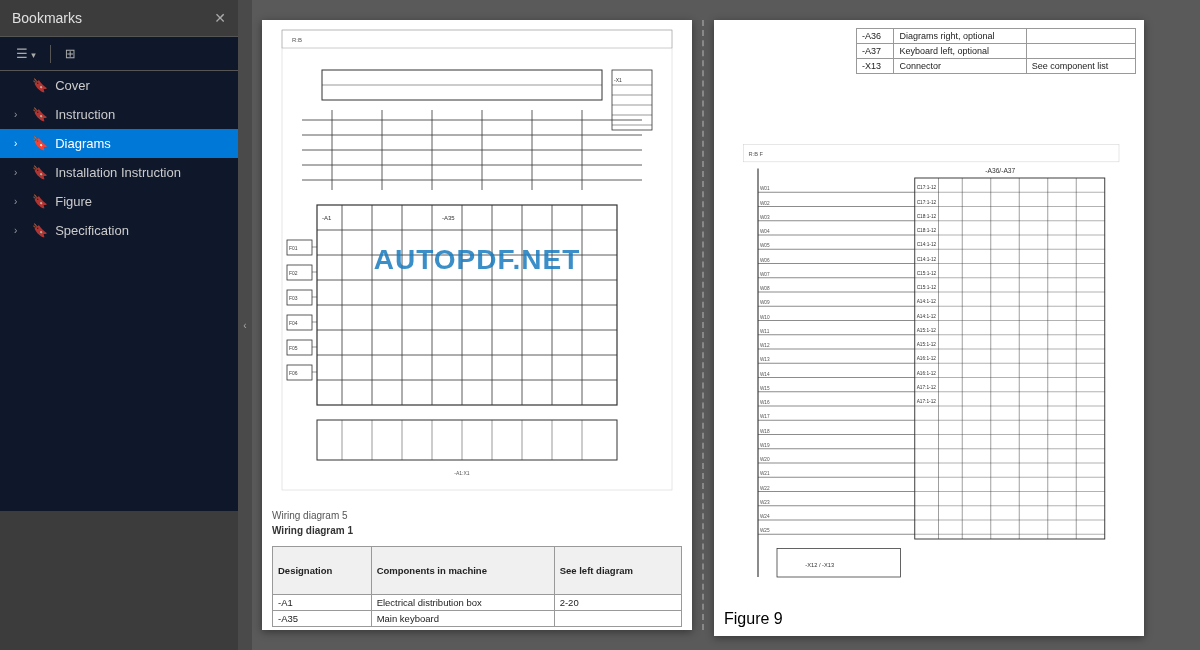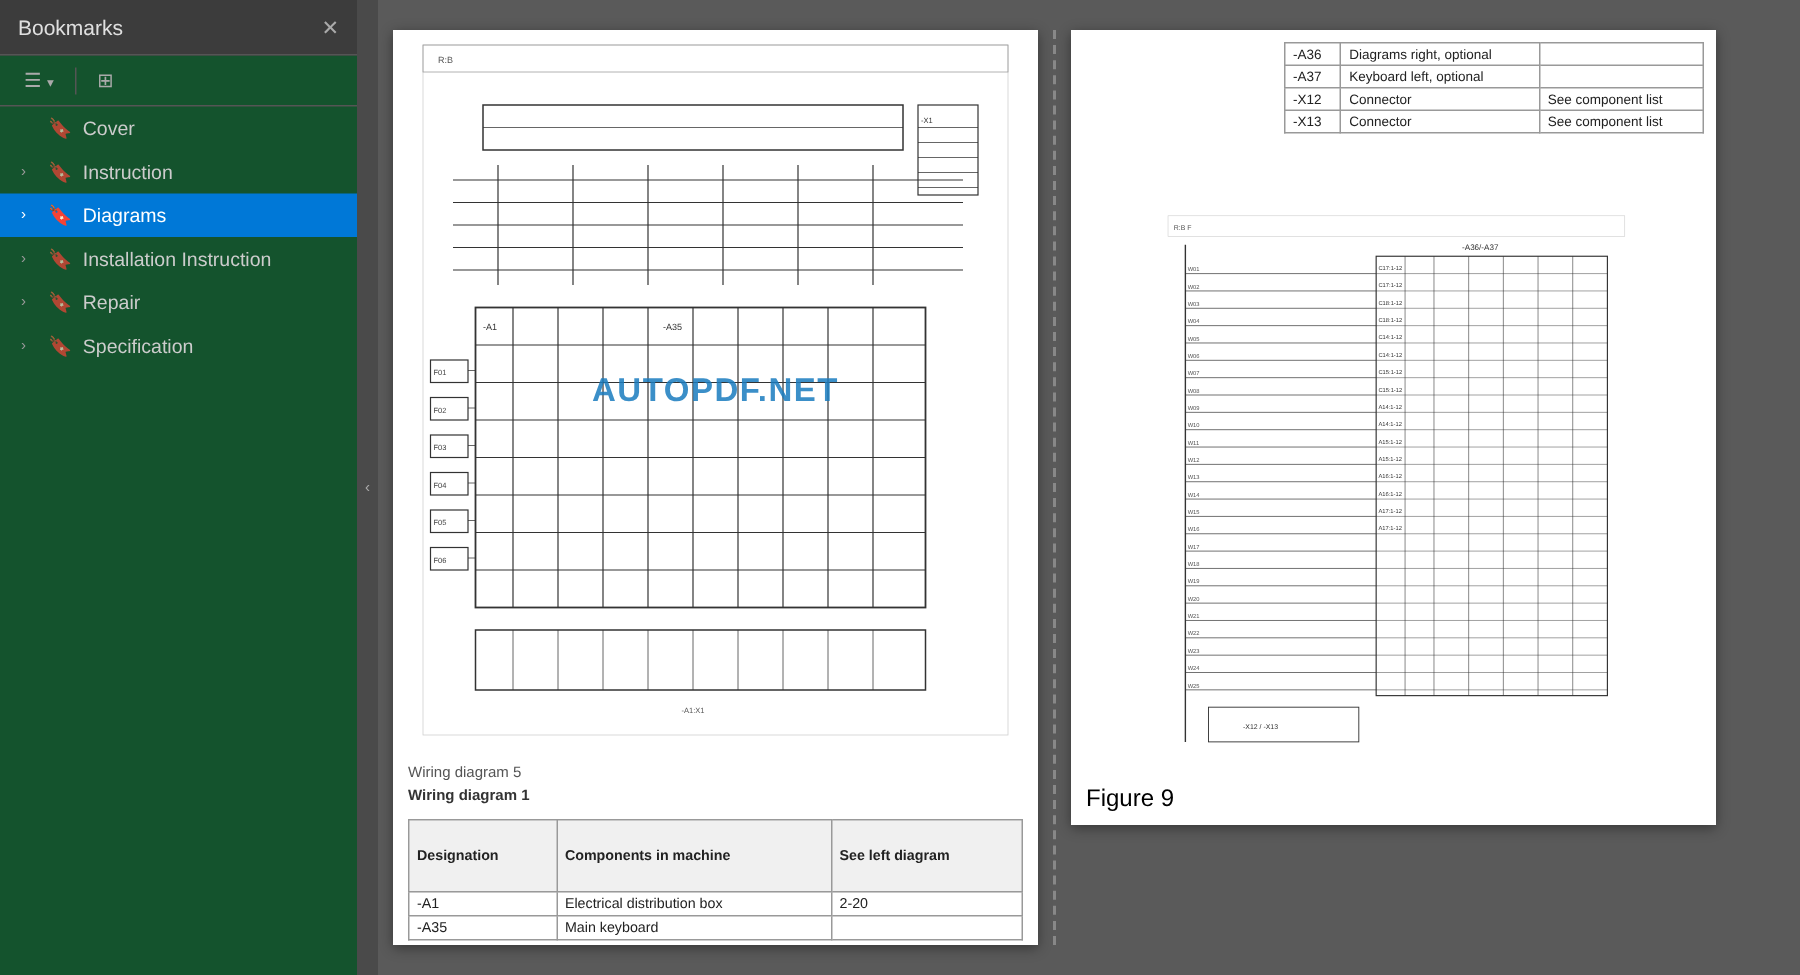--- a/index.html
+++ b/index.html
@@ -2,24 +2,24 @@
 <html><head>
   <meta charset="utf-8">
   <style>
     * { box-sizing: border-box; margin: 0; padding: 0; }
     body { font-family: 'Segoe UI', Arial, sans-serif; background: #3c3c3c; display: flex; width: 1200px; height: 650px; overflow: hidden; }
 
     
     #sidebar {
       width: 238px;
       min-width: 238px;
-      background: #14532d;
+      background: #0f172a;
       display: flex;
       flex-direction: column;
-      height: 650px;
+      height: 511px;
       color: #ccc;
     }
     #sidebar-header {
       display: flex;
       align-items: center;
       justify-content: space-between;
       padding: 10px 12px;
       background: #3c3c3c;
       border-bottom: 1px solid #555;
     }
@@ -136,21 +136,21 @@
       position: relative;
       background: #fff;
     }
 
     
     .watermark {
       position: absolute;
       top: 50%;
       left: 50%;
       transform: translate(-50%, -50%);
-      font-size: 22px;
+      font-size: 28px;
       font-weight: bold;
       color: #1a7cbf;
       opacity: 0.85;
       letter-spacing: 1px;
       pointer-events: none;
       white-space: nowrap;
       z-index: 5;
     }
 
     
@@ -271,21 +271,21 @@
 
   <div class="bookmark-item">
     <span class="expand-arrow">›</span>
     <span class="bookmark-icon">🔖</span>
     <span>Installation Instruction</span>
   </div>
 
   <div class="bookmark-item">
     <span class="expand-arrow">›</span>
     <span class="bookmark-icon">🔖</span>
-    <span>Repair</span>
+    <span>Figure</span>
   </div>
 
   <div class="bookmark-item">
     <span class="expand-arrow">›</span>
     <span class="bookmark-icon">🔖</span>
     <span>Specification</span>
   </div>
 </div>
 
 <div id="main-content">
@@ -431,39 +431,34 @@
               <td></td>
             </tr>
           </tbody>
         </table>
 
       </div>
     </div>
 
     <div id="page-divider"></div>
 
-    <div class="pdf-page" id="page2" style="height:530px;">
+    <div class="pdf-page" id="page2" style="height:616px;">
       <div class="page-content" style="position:relative; height:100%;">
 
         <table class="top-table">
           <tbody>
             <tr>
               <td>-A36</td>
               <td>Diagrams right, optional</td>
               <td></td>
             </tr>
             <tr>
               <td>-A37</td>
               <td>Keyboard left, optional</td>
               <td></td>
-            </tr>
-            <tr>
-              <td>-X12</td>
-              <td>Connector</td>
-              <td>See component list</td>
             </tr>
             <tr>
               <td>-X13</td>
               <td>Connector</td>
               <td>See component list</td>
             </tr>
           </tbody>
         </table>
 
         <div style="position:absolute; top:120px; left:0; right:0; bottom:40px;">

